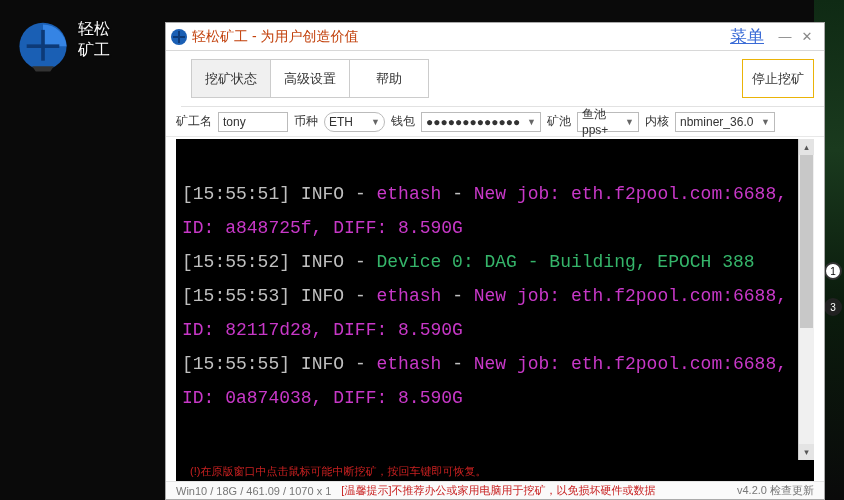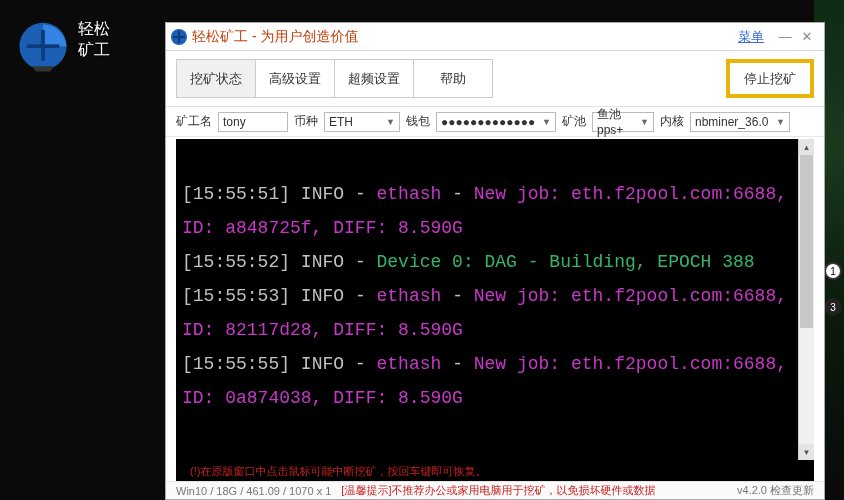--- a/index.html
+++ b/index.html
@@ -44,44 +44,45 @@
   .titlebar {
     height: 28px;
     display: flex; align-items: center;
     padding: 0 6px 0 4px;
     border-bottom: 1px solid #d8d8d8;
     background: #fff;
   }
   .titlebar .app-icon { width: 18px; height: 18px; margin-right: 4px; }
   .titlebar .title { color: #c2410c; font-size: 14px; }
   .titlebar .spacer { flex: 1; }
-  .titlebar .menu-link { color: #3a6bd6; font-size: 13px; text-decoration: underline; cursor: pointer; margin-right: 10px; }
+  .titlebar .menu-link { color: #3a6bd6; font-size: 17px; text-decoration: underline; cursor: pointer; margin-right: 10px; }
   .titlebar .winbtn { width: 22px; height: 18px; color: #888; display: flex; align-items: center; justify-content: center; cursor: pointer; font-size: 13px; }
 
   .toolbar {
     height: 56px;
     display: flex; align-items: stretch;
     padding: 8px 10px;
     gap: 0;
     border-bottom: 1px solid #e2e2e2;
+    margin-left: 15px;
   }
   .toolbar .tab {
     width: 80px;
     border: 1px solid #ccc;
     background: #fff;
     display: flex; align-items: center; justify-content: center;
     font-size: 13px; color: #333;
     cursor: pointer;
     margin-right: -1px;
   }
   .toolbar .tab.active { background: #f0f0f0; }
   .toolbar .gap { flex: 1; }
   .toolbar .stop-btn {
-    width: 88px;
-    border: 4px solid #eab308;
+    width: 72px;
+    border: 1px solid #eab308;
     background: #fff;
     display: flex; align-items: center; justify-content: center;
     font-size: 13px; color: #333; cursor: pointer;
   }
 
   .fieldrow {
     height: 30px;
     display: flex; align-items: center;
     padding: 0 10px;
     gap: 6px;
@@ -91,21 +92,21 @@
   .fieldrow input, .fieldrow .select {
     height: 20px; border: 1px solid #bbb; background: #fff;
     font-size: 12px; padding: 0 4px; color: #333;
   }
   .fieldrow .select {
     display: flex; align-items: center; justify-content: space-between;
     cursor: pointer; gap: 4px;
   }
   .fieldrow .select .arrow { font-size: 9px; color: #666; }
   .w-worker { width: 70px; }
-  .w-coin { width: 76px; }
+  .w-coin { width: 61px; border-radius: 10px; }
   .w-wallet { width: 120px; }
   .w-pool { width: 62px; }
   .w-kernel { width: 100px; }
 
   .console-wrap {
     flex: 1; position: relative; background: #000;
     margin: 2px 10px 0 10px;
     display: flex;
   }
   .console {
@@ -193,21 +194,20 @@
     <div class="title">轻松矿工 - 为用户创造价值</div>
     <div class="spacer"></div>
     <div class="menu-link">菜单</div>
     <div class="winbtn">—</div>
     <div class="winbtn">✕</div>
   </div>
 
   <div class="toolbar">
     <div class="tab active">挖矿状态</div>
     <div class="tab">高级设置</div>
-    <div class="tab">超频设置</div>
     <div class="tab">帮助</div>
     <div class="gap"></div>
     <div class="stop-btn">停止挖矿</div>
   </div>
 
   <div class="fieldrow">
     <span class="lbl">矿工名</span>
     <input class="w-worker" value="tony" style="">
     <span class="lbl">币种</span>
     <div class="select w-coin">

